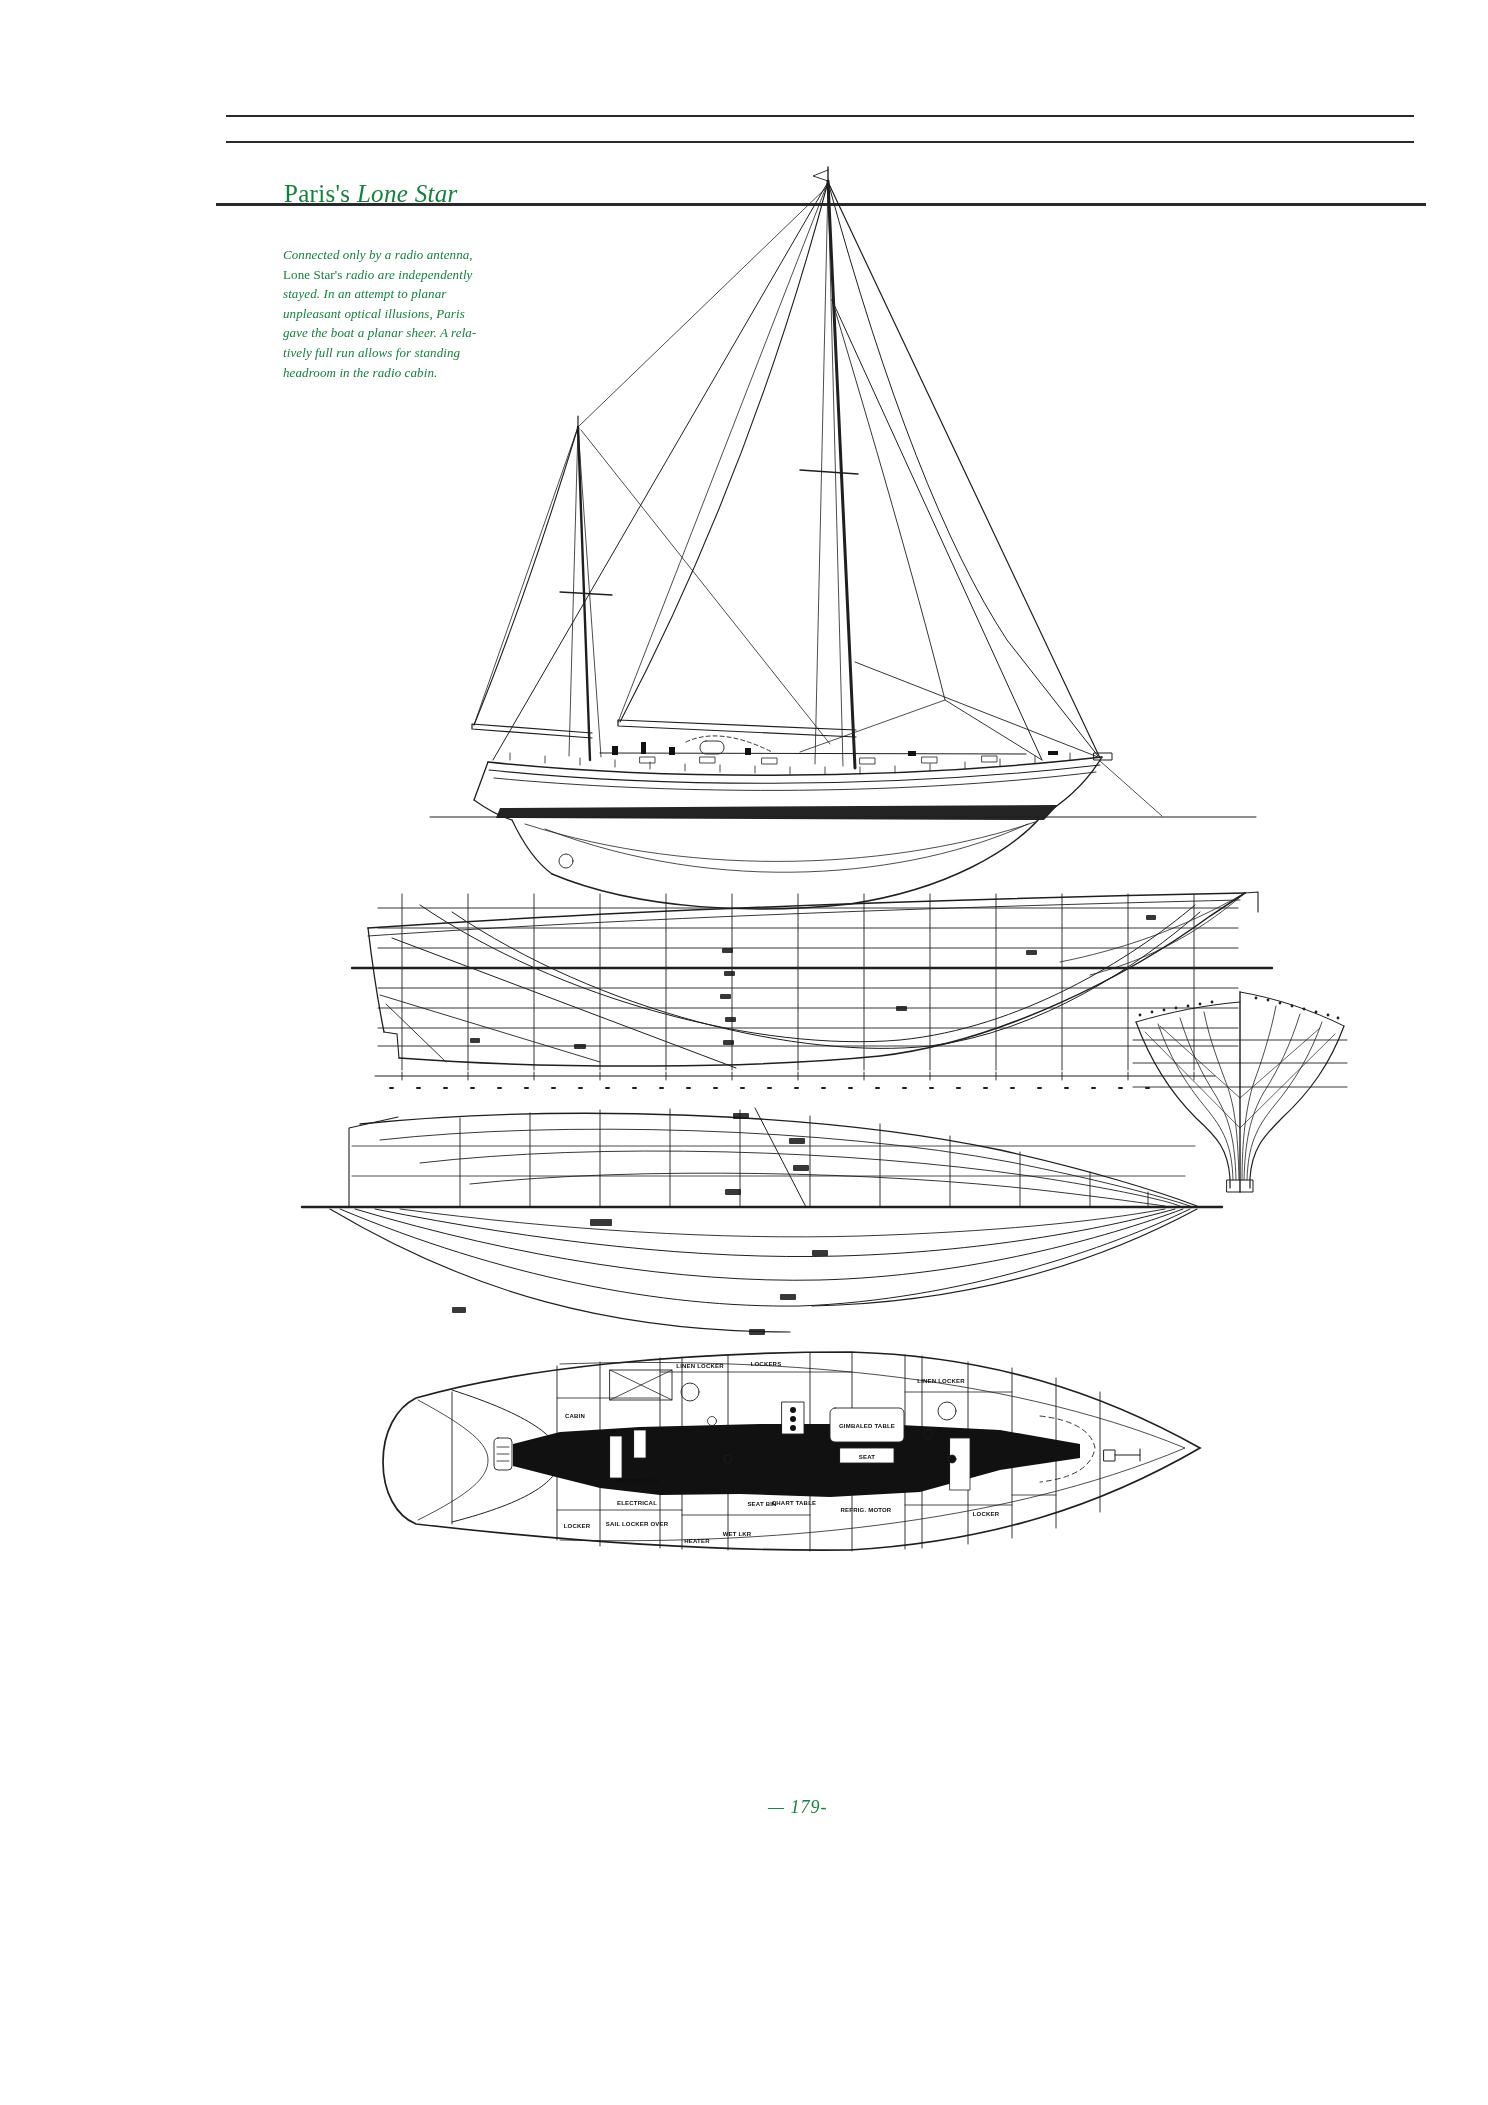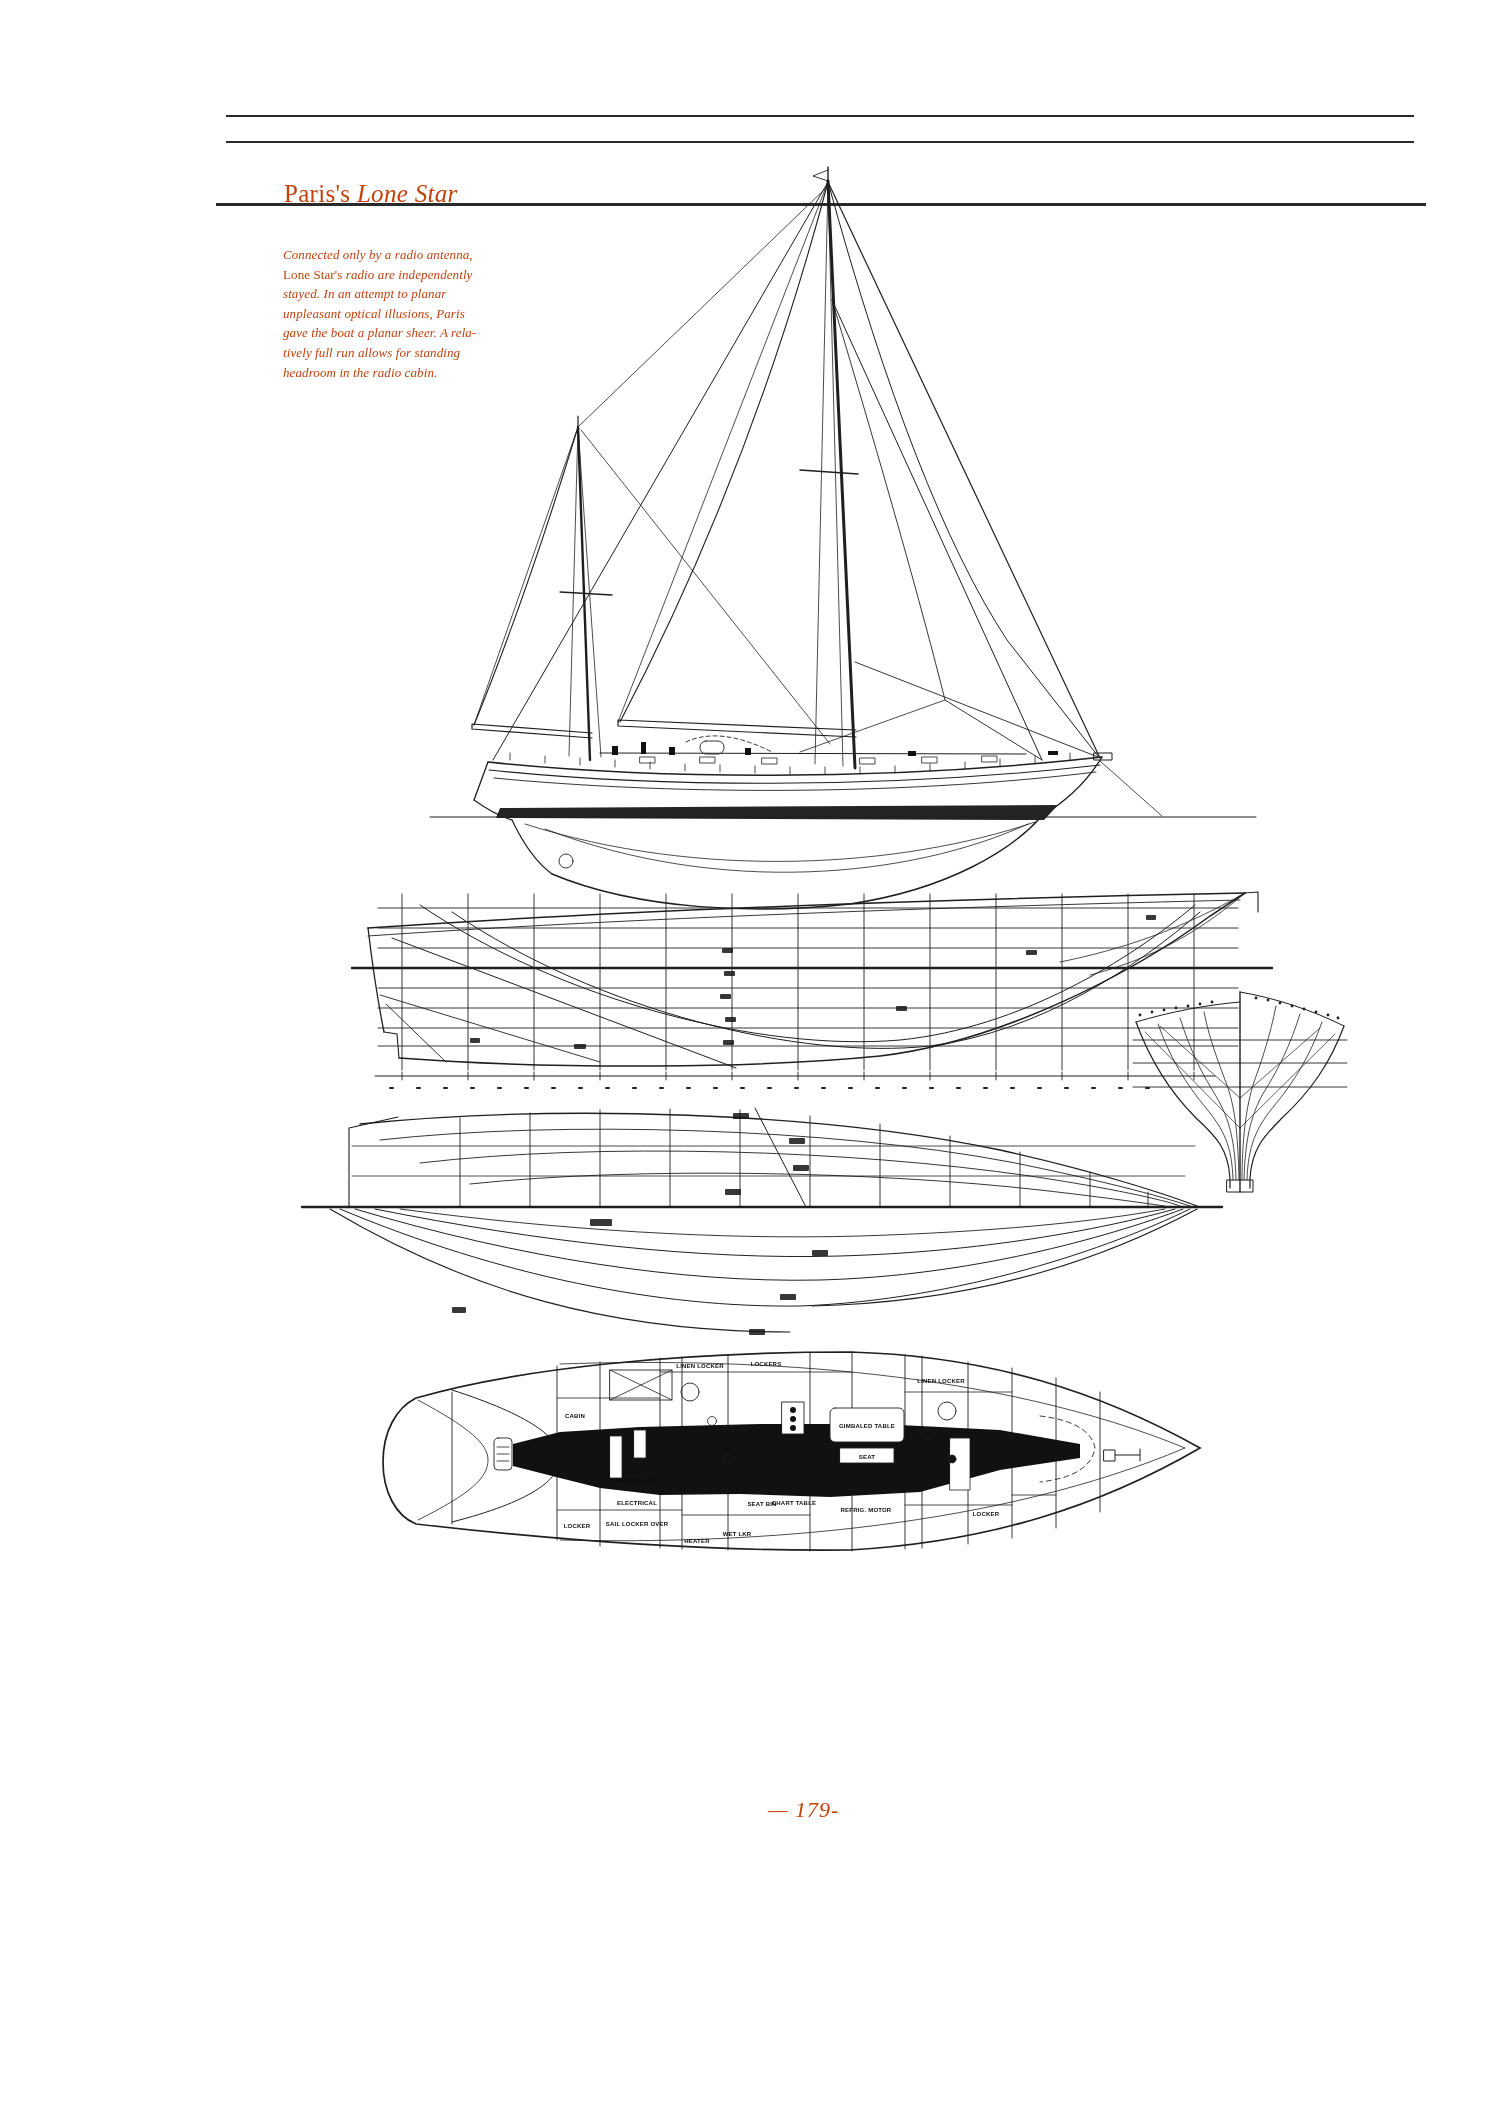--- a/index.html
+++ b/index.html
@@ -1,38 +1,38 @@
 <!DOCTYPE html>
 <html><head>
 <meta charset="utf-8">
 <style>
   html,body{margin:0;padding:0;background:#e8e8e8;}
   .page{
     position:relative;
     width:1488px;height:2105px;
     background:#ffffff;
     font-family:"Liberation Serif", serif;
-    color:#c2410c;
+    color:#15803d;
     overflow:hidden;
   }
   .rule{position:absolute;background:#2a2a2a;}
   .page-title{
     position:absolute;left:284px;top:180px;
     font-size:25px;letter-spacing:.3px;white-space:nowrap;
   }
   .page-title .it{font-style:italic;}
   .caption{
     position:absolute;left:283px;top:245px;
     font-size:13px;line-height:19.6px;font-style:italic;
     letter-spacing:.1px;white-space:nowrap;
   }
   .caption .roman{font-style:normal;margin-top:40px;}
   .pageno{
     position:absolute;left:768px;top:1797px;
-    font-size:22px;font-style:italic;letter-spacing:1px;white-space:nowrap;
+    font-size:18px;font-style:italic;letter-spacing:1px;white-space:nowrap;
   }
   svg.art{position:absolute;left:0;top:0;}
   svg.art path, svg.art line, svg.art polyline, svg.art rect, svg.art circle{
     vector-effect:non-scaling-stroke;
   }
   .deck-label{
     font-family:"Liberation Sans", sans-serif;
     font-weight:bold;font-size:6px;fill:#0d0d0d;letter-spacing:.2px;
   }
 </style>

